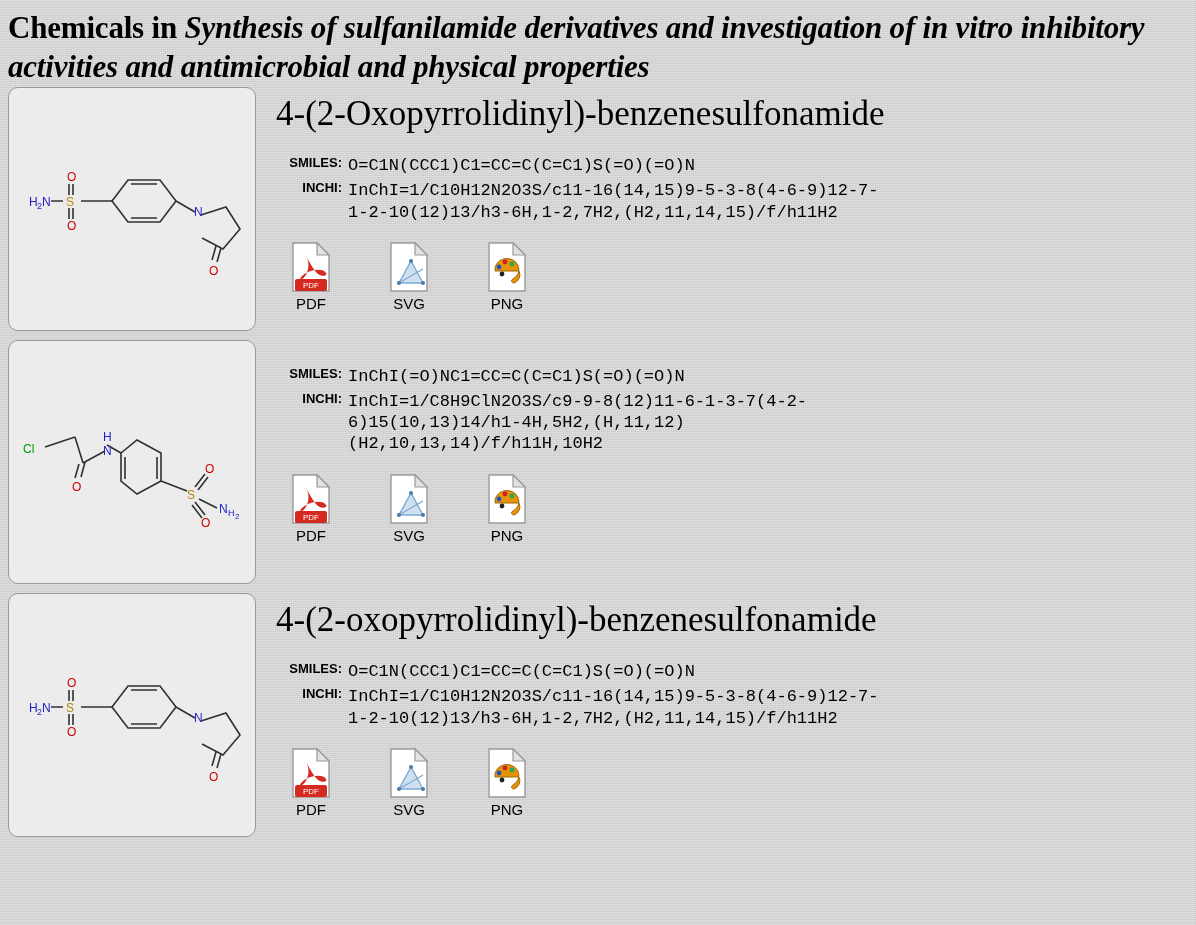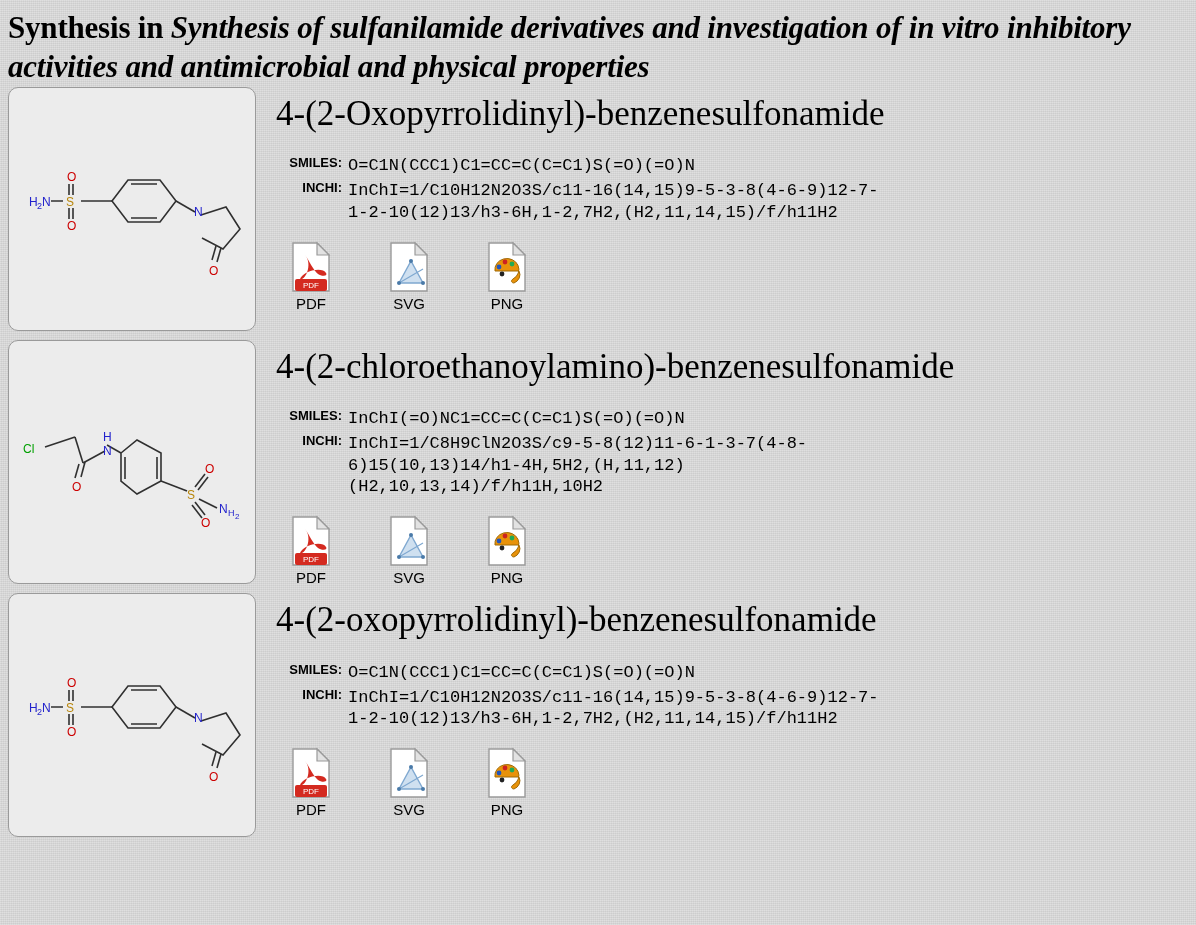--- a/index.html
+++ b/index.html
@@ -113,21 +113,21 @@
     display: block;
     font-family: "Liberation Sans", sans-serif;
     font-size: 15px;
     margin-top: 2px;
   }
   .dl-icon { display: block; margin: 0 auto; }
 </style>
 </head>
 <body>
 
-<h1 class="page-title"><span>Synthesis in </span><span class="article-title">Synthesis of sulfanilamide derivatives and investigation of in vitro inhibitory activities and antimicrobial and physical properties</span></h1>
+<h1 class="page-title"><span>Chemicals in </span><span class="article-title">Synthesis of sulfanilamide derivatives and investigation of in vitro inhibitory activities and antimicrobial and physical properties</span></h1>
 
 <ul class="chem-list">
 
   <li class="chem-entry">
     <div class="struct-box">
       <svg width="246" height="242" viewBox="0 0 246 242" xmlns="http://www.w3.org/2000/svg">
         <g stroke="#303030" stroke-width="1.6" fill="none">
 
           <line x1="72" y1="113" x2="103" y2="113"></line>
 
@@ -242,29 +242,28 @@
           <text x="178" y="158" fill="#b8860b">S</text>
           <text x="196" y="132" fill="#cc0000">O</text>
           <text x="192" y="186" fill="#cc0000">O</text>
           <text x="210" y="172" fill="#2222cc">N</text>
           <text x="219" y="175" fill="#2222cc" font-size="9">H</text>
           <text x="226" y="178" fill="#2222cc" font-size="8">2</text>
         </g>
       </svg>
     </div>
     <div class="entry-body">
-      <div class="chem-name">4-(2-chloroethanoylamino)-benzenesulfonamide</div>
       <div class="props">
         <div class="prop-row">
           <span class="prop-label">SMILES:</span>
           <span class="prop-value">InChI(=O)NC1=CC=C(C=C1)S(=O)(=O)N</span>
         </div>
         <div class="prop-row">
           <span class="prop-label">INCHI:</span>
-          <span class="prop-value">InChI=1/C8H9ClN2O3S/c9-5-8(12)11-6-1-3-7(4-8-
+          <span class="prop-value">InChI=1/C8H9ClN2O3S/c9-9-8(12)11-6-1-3-7(4-2-
 6)15(10,13)14/h1-4H,5H2,(H,11,12)
 (H2,10,13,14)/f/h11H,10H2</span>
         </div>
       </div>
       <div class="downloads">
         <div class="dl-item">
           <svg class="dl-icon" width="44" height="52" viewBox="0 0 44 52" xmlns="http://www.w3.org/2000/svg">
             <path d="M4 2 h24 l12 12 v36 h-36 z" fill="#ffffff" stroke="#9a9a9a" stroke-width="1.4"></path>
             <path d="M28 2 l12 12 h-12 z" fill="#e2e2e2" stroke="#9a9a9a" stroke-width="1.2"></path>
             <path d="M16 14 c7 8 2 22 -3 24 c-4 2 -1 -4 6 -7 c7 -3 16 -3 18 1 c2 3 -4 4 -8 1 c-5 -4 -9 -14 -13 -19 z" fill="#d42a20"></path>

